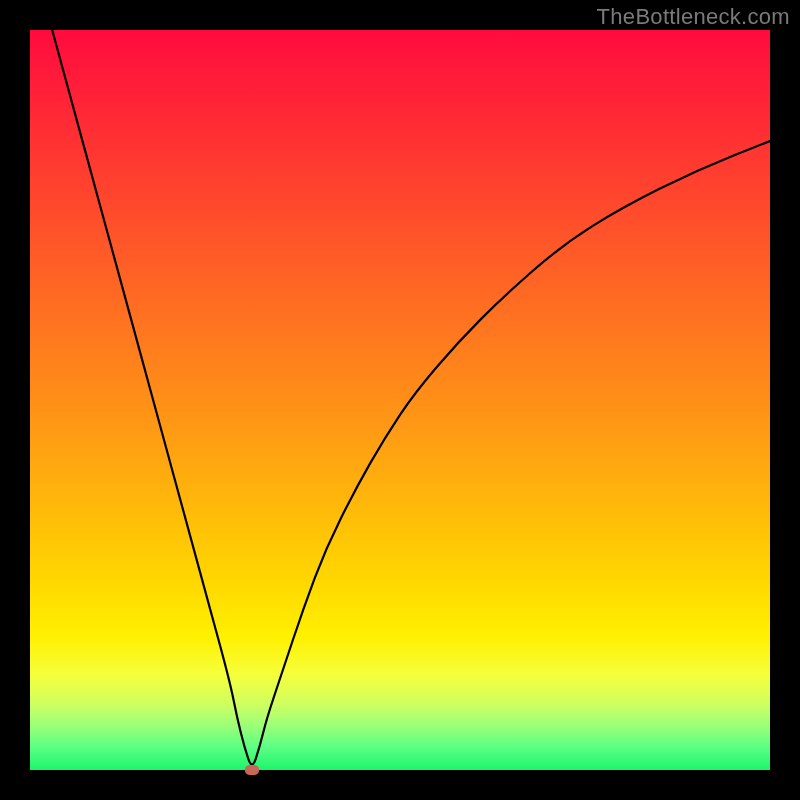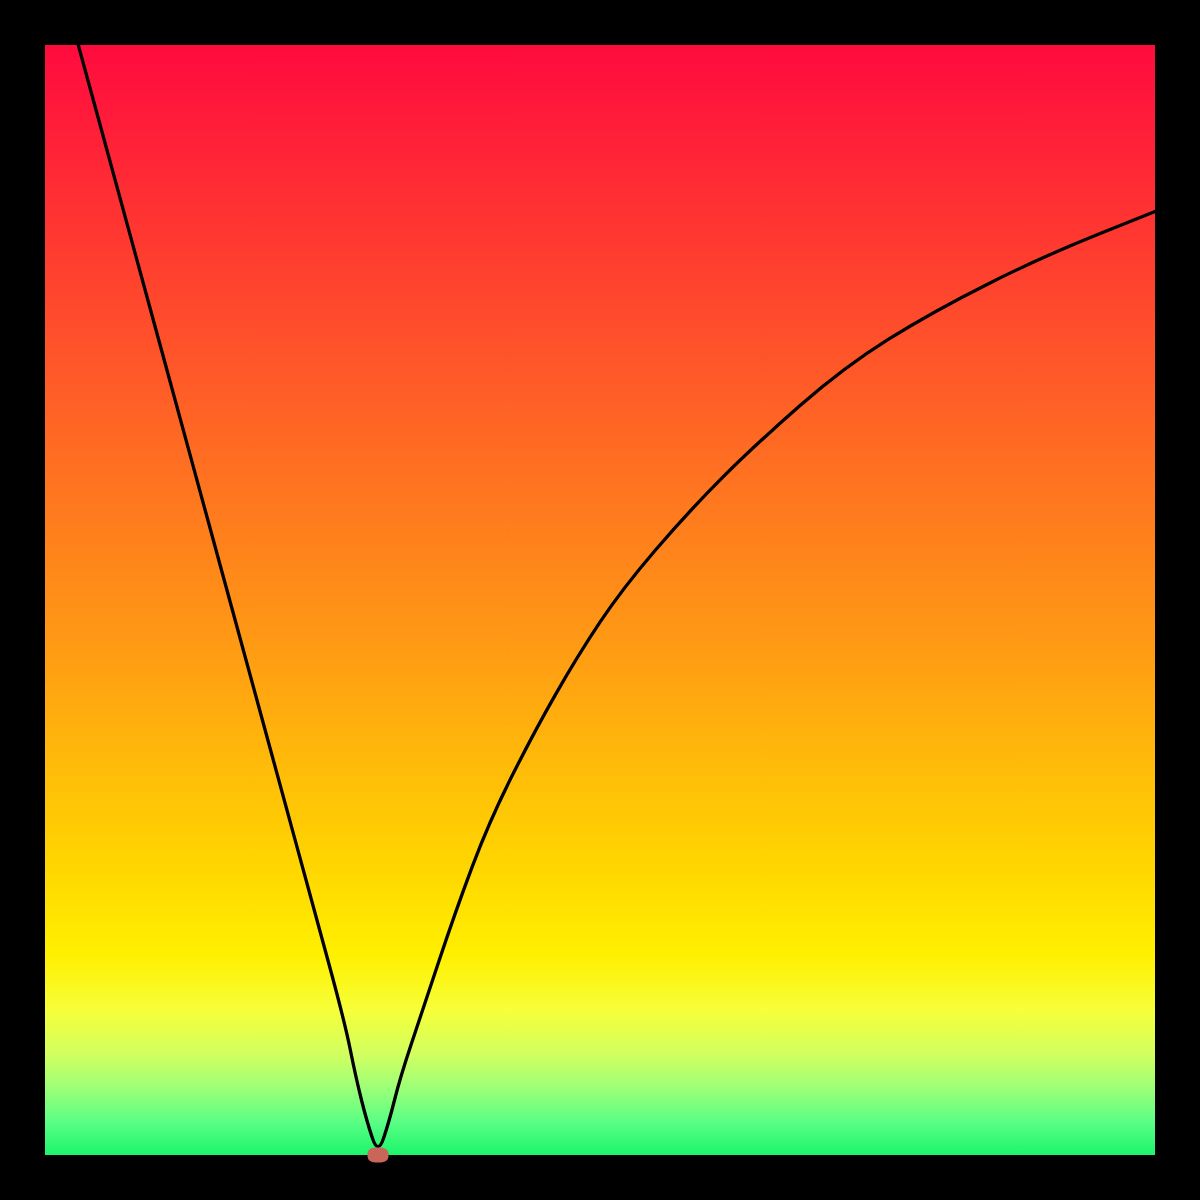--- a/index.html
+++ b/index.html
@@ -66,19 +66,20 @@
     height: 10px;
     border-radius: 5px / 4px;
     background: #c9665a;
     transform: translate(-50%, -50%);
   }
 </style>
 </head>
 <body>
 
 <div class="frame">
+  <div class="watermark">TheBottleneck.com</div>
   <div class="plot">
     <svg class="curve-svg" viewBox="0 0 740 740" preserveAspectRatio="none">
       <path id="curve-path" d="M 22.20 0.00 Q 22.20 0.00 33.30 40.70 Q 44.40 81.40 55.50 122.10 Q 66.60 162.80 77.70 203.50 Q 88.80 244.20 99.90 284.90 Q 111.00 325.60 122.10 366.30 Q 133.20 407.00 144.30 447.70 Q 155.40 488.40 166.50 529.10 Q 177.60 569.80 188.70 610.50 Q 199.80 651.20 203.50 669.70 Q 207.20 688.20 210.90 703.00 Q 214.60 717.80 218.30 728.90 Q 222.00 740.00 225.70 728.90 Q 229.40 717.80 233.10 703.00 Q 236.80 688.20 244.20 666.00 Q 251.60 643.80 262.70 610.50 Q 273.80 577.20 284.90 547.60 Q 296.00 518.00 310.80 488.40 Q 325.60 458.80 340.40 432.90 Q 355.20 407.00 370.00 384.80 Q 384.80 362.60 407.00 336.70 Q 429.20 310.80 451.40 288.60 Q 473.60 266.40 503.20 240.50 Q 532.80 214.60 562.40 196.10 Q 592.00 177.60 629.00 159.10 Q 666.00 140.60 703.00 125.80 T 740.00 111.00" fill="none" stroke="#000" stroke-width="2.2" stroke-linejoin="round" stroke-linecap="round"></path>
     </svg>
     <div id="min-marker" class="marker" style="left: 222px; top: 740px;"></div>
   </div>
 </div>
 
 </body></html>

